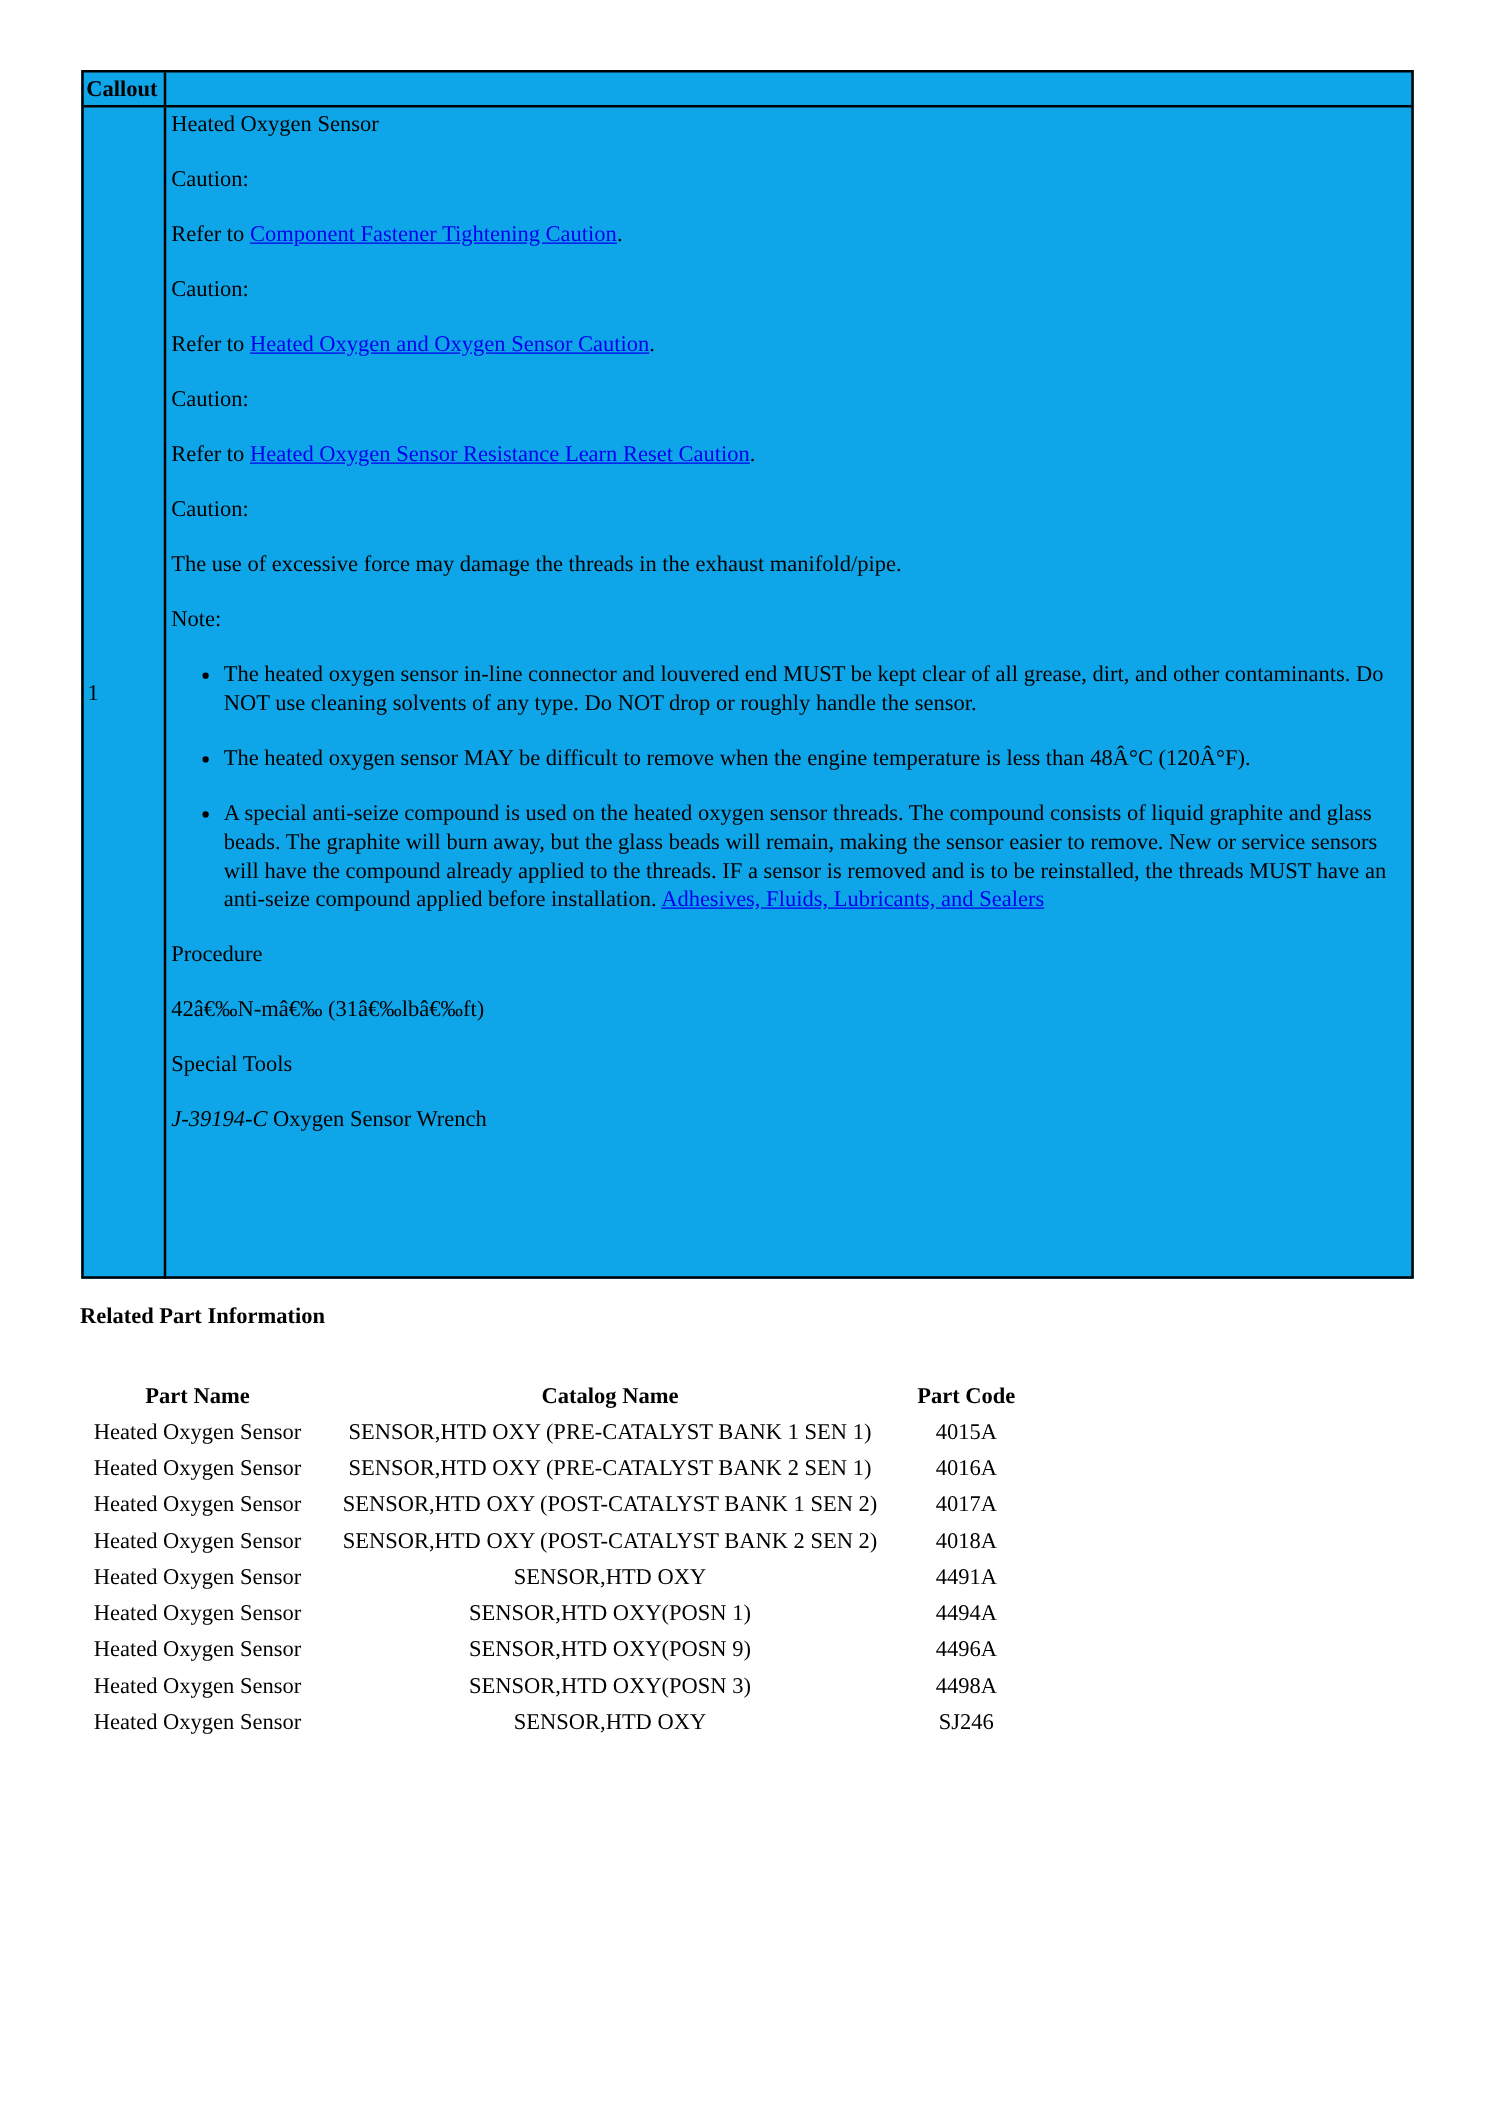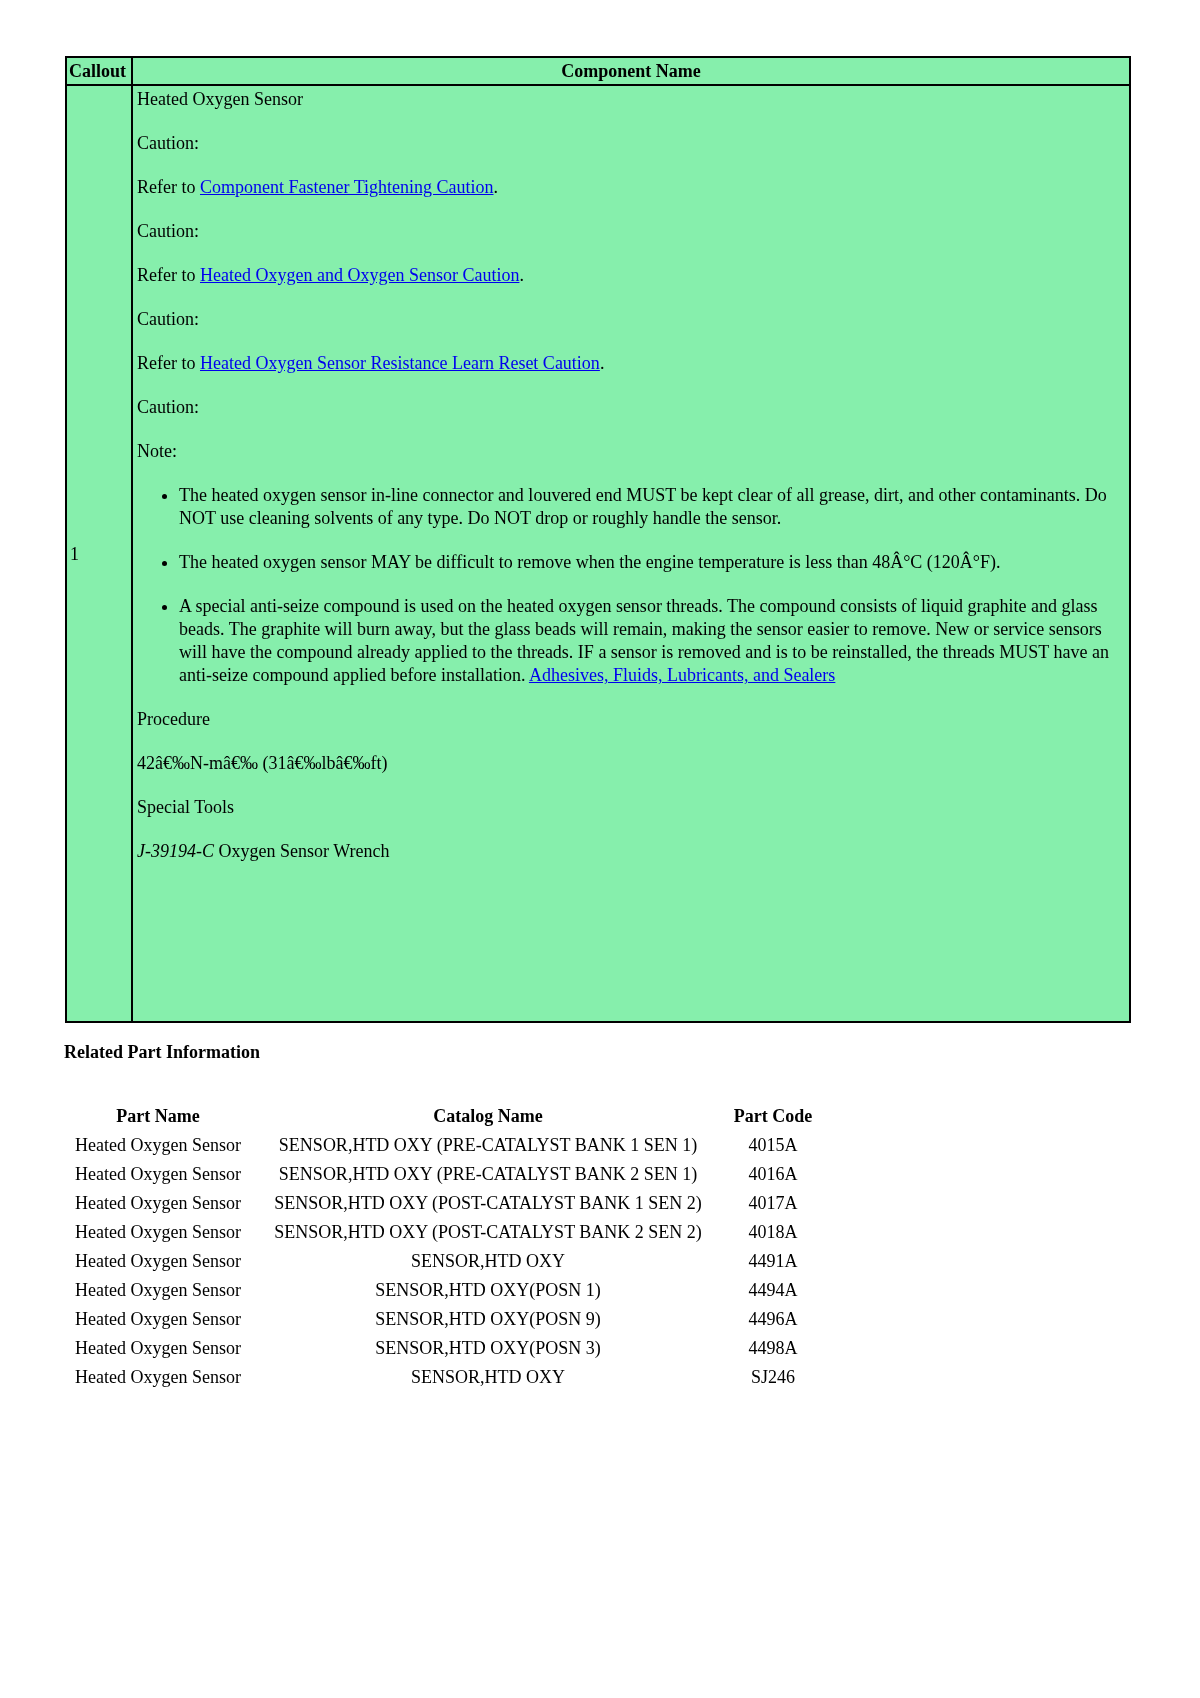--- a/index.html
+++ b/index.html
@@ -6,21 +6,21 @@
   body{
     width:1200px;height:1698px;position:relative;background:#ffffff;
     font-family:"Liberation Serif",serif;color:#000;
     -webkit-font-smoothing:antialiased;
   }
   a.lnk{color:#0000EE;text-decoration:underline;cursor:pointer;}
 
   
   .component-table{
     position:absolute;left:65px;top:56px;width:1066px;height:967px;
-    border:2px solid #000;box-sizing:border-box;background:#86efac;
+    border:2px solid #000;box-sizing:border-box;background:#0ea5e9;
   }
   .hdr-row{display:flex;height:26px;border-bottom:2px solid #000;}
   .callout-col{flex:0 0 66px;width:66px;border-right:2px solid #000;box-sizing:border-box;}
   .hdr-callout{display:flex;align-items:center;padding-left:2px;font-weight:bold;font-size:18px;}
   .hdr-component{flex:1;display:flex;align-items:center;justify-content:center;font-weight:bold;font-size:18px;}
   .body-row{display:flex;height:937px;}
   .callout-cell{display:flex;align-items:center;padding-left:3px;font-size:18px;}
   .content-cell{flex:1;padding:2px 4px 0 4px;font-size:18px;line-height:23px;overflow:visible;}
   .content-cell p{margin:0 0 21px 0;}
   .content-cell ul{margin:0 0 21px 0;padding-left:42px;}
@@ -37,33 +37,33 @@
   .parts-table .c1{width:180px;}
   .parts-table .c2{width:472px;}
   .parts-table .c3{width:90px;}
 </style>
 </head>
 <body>
 
 <div class="component-table">
   <div class="hdr-row">
     <div class="callout-col hdr-callout">Callout</div>
-    <div class="hdr-component">Component Name</div>
   </div>
   <div class="body-row">
     <div class="callout-col callout-cell">1</div>
     <div class="content-cell" id="component-content">
         <p>Heated Oxygen Sensor</p>
         <p>Caution:</p>
         <p>Refer to <a class="lnk">Component Fastener Tightening Caution</a>.</p>
         <p>Caution:</p>
         <p>Refer to <a class="lnk">Heated Oxygen and Oxygen Sensor Caution</a>.</p>
         <p>Caution:</p>
         <p>Refer to <a class="lnk">Heated Oxygen Sensor Resistance Learn Reset Caution</a>.</p>
         <p>Caution:</p>
+        <p>The use of excessive force may damage the threads in the exhaust manifold/pipe.</p>
         <p>Note:</p>
         <ul>
           <li>The heated oxygen sensor in-line connector and louvered end MUST be kept clear of all grease, dirt, and other contaminants. Do NOT use cleaning solvents of any type. Do NOT drop or roughly handle the sensor.</li>
           <li>The heated oxygen sensor MAY be difficult to remove when the engine temperature is less than 48Â°C (120Â°F).</li>
           <li>A special anti-seize compound is used on the heated oxygen sensor threads. The compound consists of liquid graphite and glass beads. The graphite will burn away, but the glass beads will remain, making the sensor easier to remove. New or service sensors will have the compound already applied to the threads. IF a sensor is removed and is to be reinstalled, the threads MUST have an anti-seize compound applied before installation. <a class="lnk">Adhesives, Fluids, Lubricants, and Sealers</a></li>
         </ul>
         <p>Procedure</p>
         <p>42â€‰N-mâ€‰ (31â€‰lbâ€‰ft)</p>
         <p>Special Tools</p>
         <p><i>J-39194-C</i> Oxygen Sensor Wrench</p>

